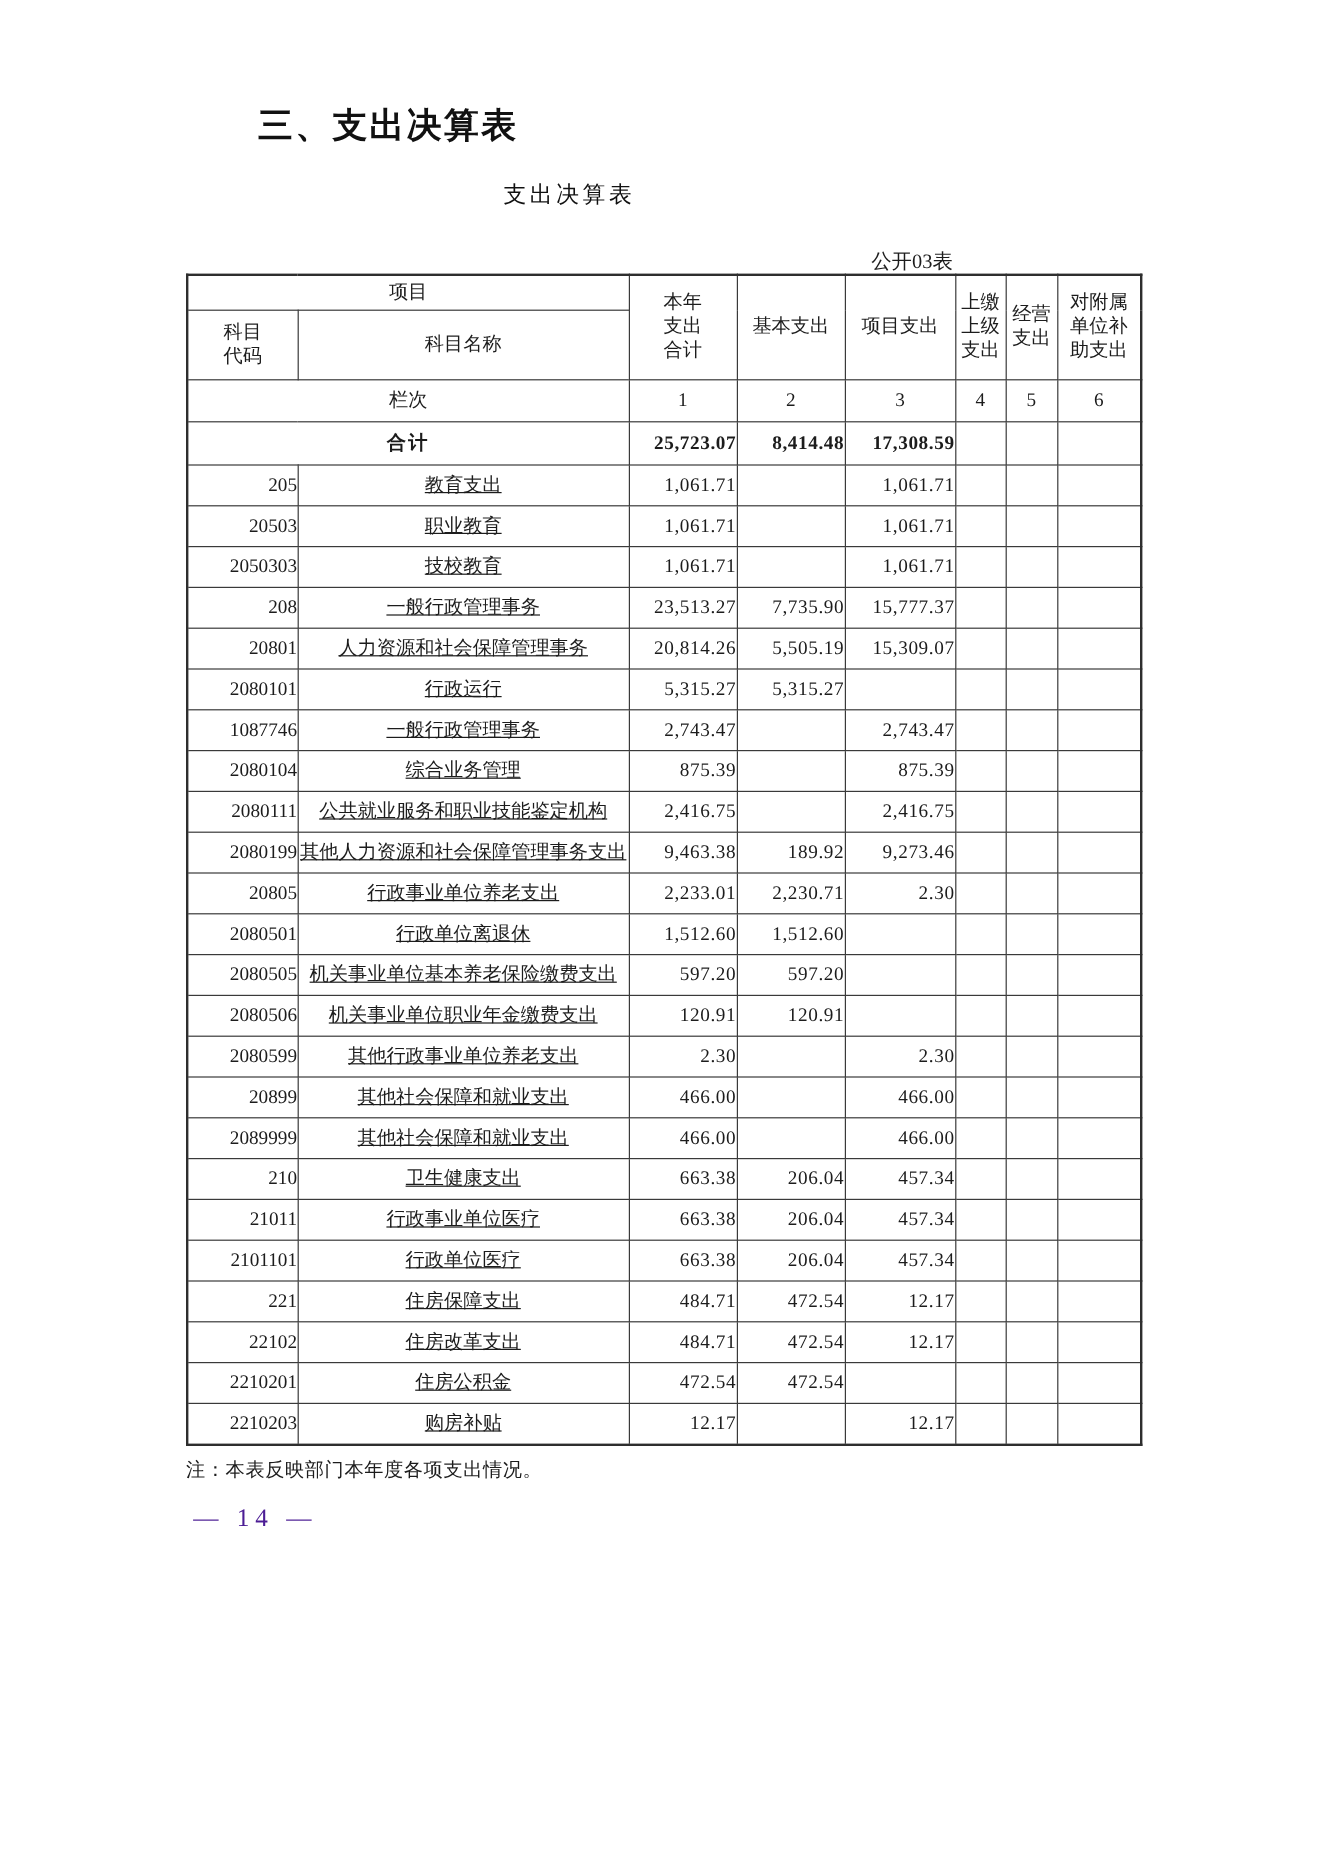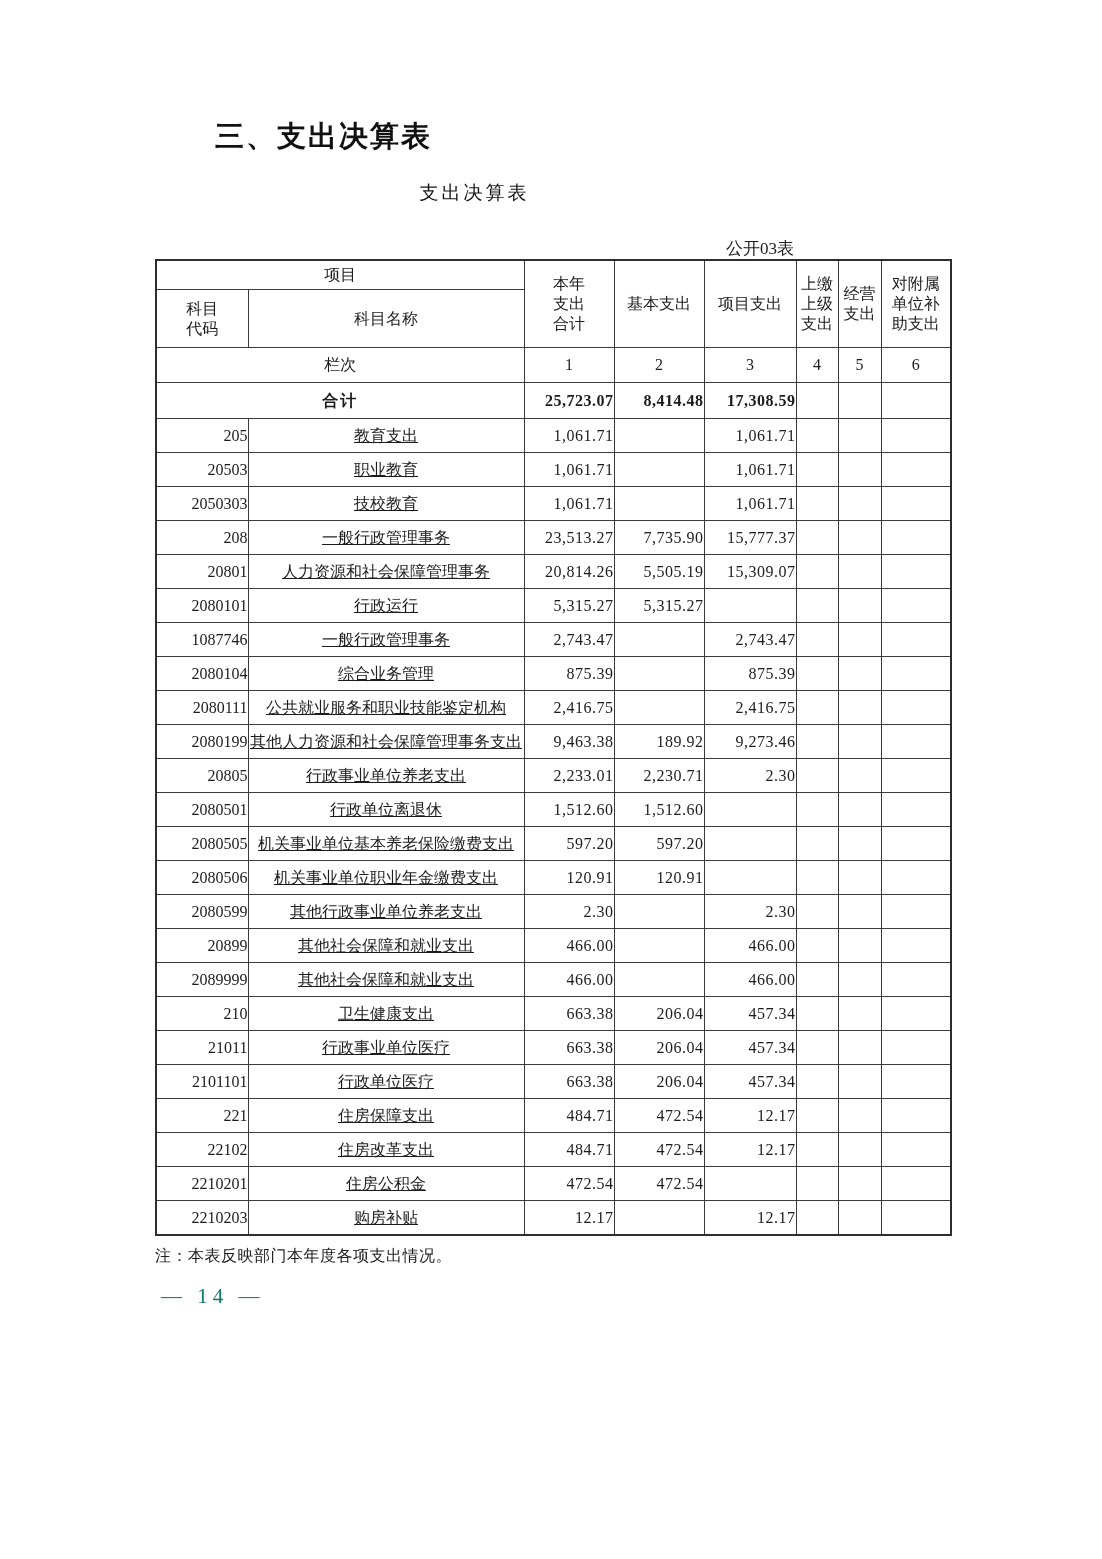--- a/index.html
+++ b/index.html
@@ -8,21 +8,21 @@
     width: 1102px;
     height: 1559px;
     background: #ffffff;
     color: #1c1c1c;
     font-family: "Liberation Serif", "DejaVu Serif", serif;
     overflow: hidden;
   }
   .content {
     margin-left: 155px;
     width: 639px;
-    padding-top: 120px;
+    padding-top: 89px;
   }
   .section-heading {
     font-family: "Liberation Sans", "DejaVu Sans", sans-serif;
     font-weight: bold;
     font-size: 29px;
     line-height: 1.15;
     margin: 0 0 27px 60px;
     letter-spacing: 2px;
     color: #111;
   }
@@ -74,21 +74,21 @@
   .note {
     font-size: 16px;
     margin-top: 10px;
     letter-spacing: 0.5px;
   }
   .page-number {
     font-size: 21px;
     margin-top: 17px;
     margin-left: 6px;
     letter-spacing: 5px;
-    color: #0f766e;
+    color: #4c1d95;
   }
 </style>
 </head>
 <body>
 
 <div class="page">
   <div class="content">
 
     <h1 class="section-heading">三、支出决算表</h1>
 

